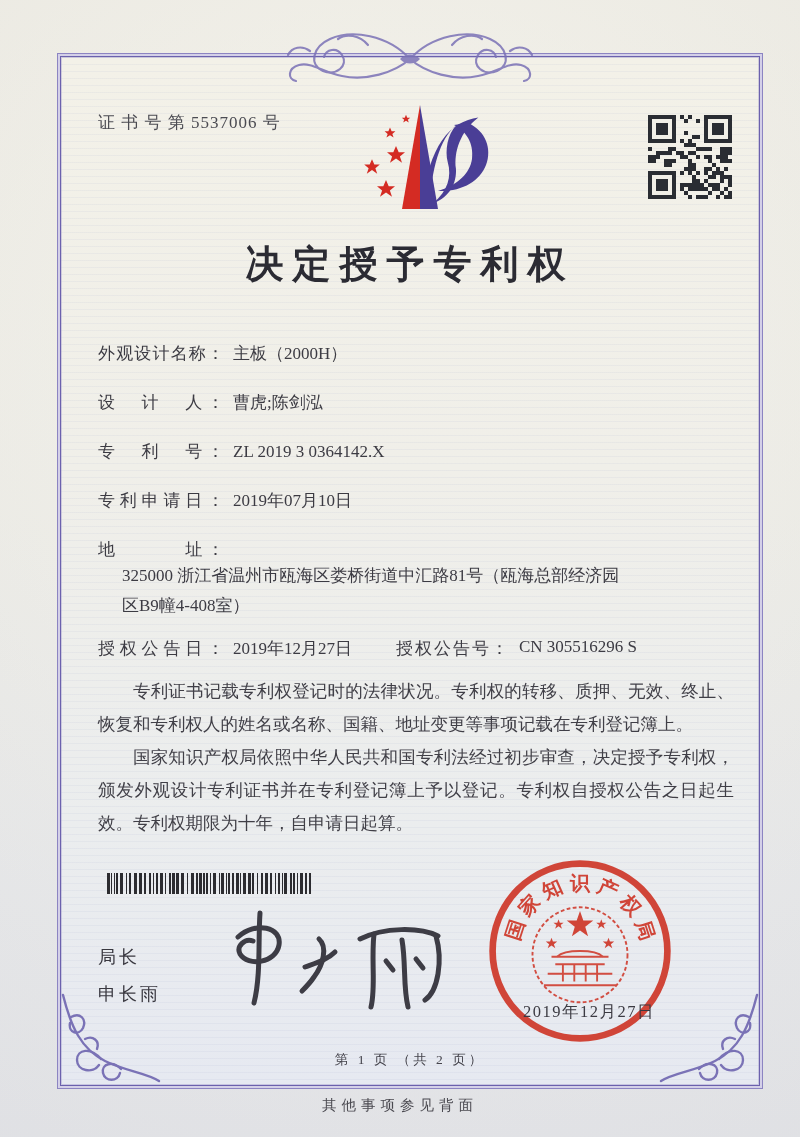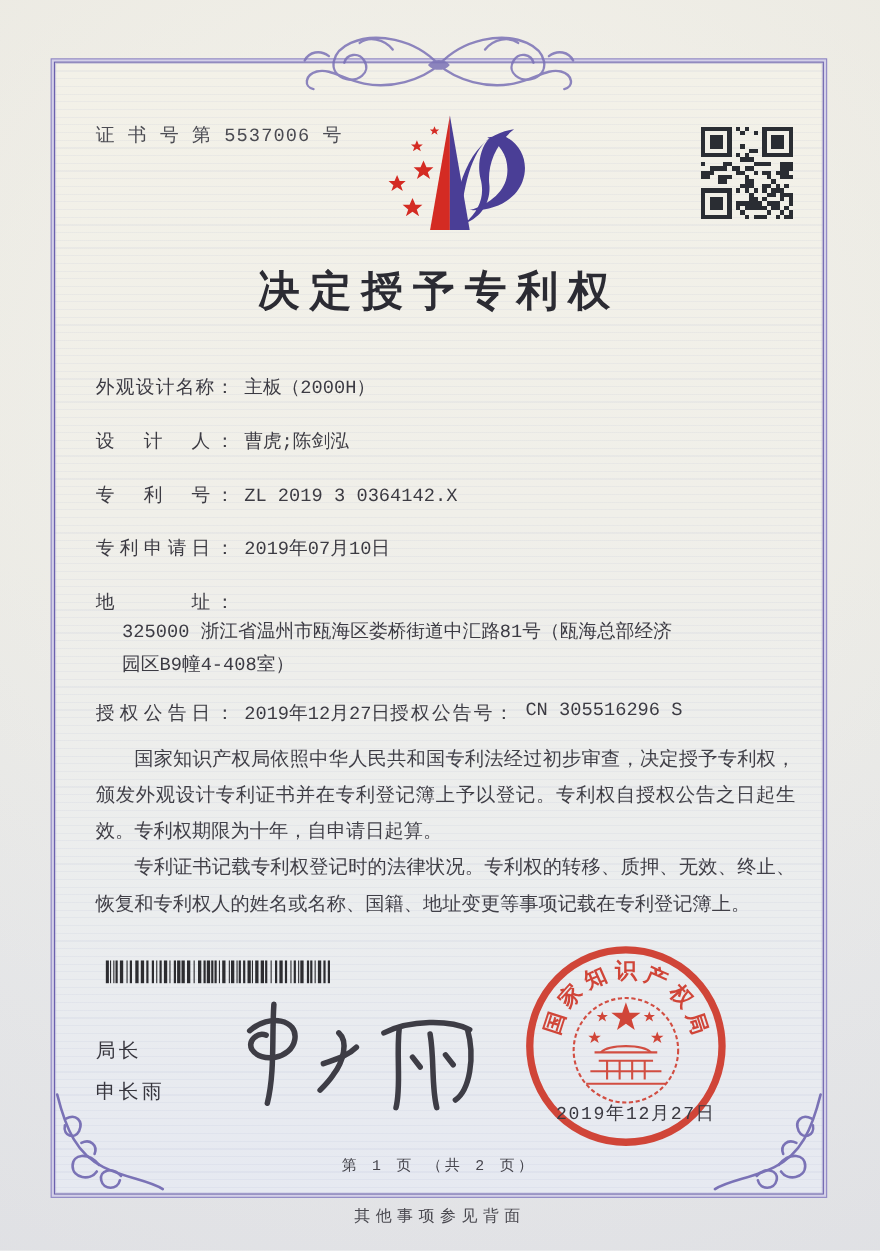--- a/index.html
+++ b/index.html
@@ -5,25 +5,24 @@
   html,body{margin:0;padding:0;}
   body{
     width:800px;height:1137px;position:relative;overflow:hidden;
     font-family:"Liberation Serif","DejaVu Serif",serif;
     background:
       radial-gradient(130% 90% at 50% 30%, rgba(255,255,255,.25), rgba(120,120,140,.10)),
       linear-gradient(180deg,#f1efe5 0%,#efeee6 45%,#ebecec 78%,#e9eaec 100%);
     color:#3c3b43;
   }
   .frame{
-    position:absolute;left:49px;top:56px;width:698px;height:1028px;
+    position:absolute;left:60px;top:56px;width:698px;height:1028px;
     border:1px solid #6b61ad;
     box-shadow:0 0 0 2px #d4d0e8, 0 0 0 3px #8c84c2, inset 0 0 0 1px rgba(140,132,194,.35);
     background:linear-gradient(180deg,#f3f1e8 0%,#f0efe9 40%,#ebedee 75%,#e6e9f1 100%);
-    font-family:Liberation Mono, monospace;
   }
   .frame::before{ 
     content:"";position:absolute;inset:0;pointer-events:none;
     background:repeating-linear-gradient(180deg, rgba(145,155,195,.16) 0 1px, rgba(255,255,255,0) 1px 7px);
     opacity:.55;
   }
   .ornament-top{position:absolute;left:50%;top:-42px;transform:translateX(-50%);}
   .corner-flourish{position:absolute;bottom:-8px;}
   .corner-flourish.left{left:-6px;}
   .corner-flourish.right{right:-6px;transform:scaleX(-1);}
@@ -36,21 +35,21 @@
   }
   .fields{position:absolute;left:37px;top:286px;width:648px;font-size:17px;}
   .frow{margin:0 0 27px;line-height:22px;white-space:nowrap;}
   .frow.addr{white-space:normal;margin-bottom:16px;}
   .flabel{
     display:inline-block;width:126px;vertical-align:top;
     text-align:justify;text-align-last:justify;color:#3c3b43;
   }
   .fvalue{margin-left:9px;color:#3c3b43;}
   .addr .fvalue{display:inline-block;width:500px;line-height:30px;margin-left:24px;}
-  .grant-row{display:flex;white-space:nowrap;}
+  .grant-row{display:flex;gap:44px;white-space:nowrap;}
   .grant-row .pair2 .flabel{width:auto;text-align:left;text-align-last:auto;letter-spacing:2px;}
   .paras{position:absolute;left:37px;top:618px;width:636px;font-size:17.5px;line-height:33px;
     text-align:justify;color:#403f47;}
   .paras p{margin:0;text-indent:2em;}
   .barcode{position:absolute;left:46px;top:816px;width:206px;height:21px;}
   .seal{position:absolute;left:424px;top:799px;width:190px;height:190px;opacity:.93;}
   .seal svg{position:absolute;inset:0;}
   .seal-char{
     position:absolute;left:50%;top:50%;font-size:20px;font-weight:700;color:#cf392b;
     transform-origin:center;
@@ -266,22 +265,22 @@
       <span class="pair1">
         <span class="flabel">授权公告日：</span><span class="fvalue">2019年12月27日</span>
       </span>
       <span class="pair2">
         <span class="flabel">授权公告号：</span><span class="fvalue">CN 305516296 S</span>
       </span>
     </div>
   </div>
 
   <div class="paras">
+    <p>专利证书记载专利权登记时的法律状况。专利权的转移、质押、无效、终止、恢复和专利权人的姓名或名称、国籍、地址变更等事项记载在专利登记簿上。</p>
     <p>国家知识产权局依照中华人民共和国专利法经过初步审查，决定授予专利权，颁发外观设计专利证书并在专利登记簿上予以登记。专利权自授权公告之日起生效。专利权期限为十年，自申请日起算。</p>
-    <p>专利证书记载专利权登记时的法律状况。专利权的转移、质押、无效、终止、恢复和专利权人的姓名或名称、国籍、地址变更等事项记载在专利登记簿上。</p>
   </div>
 
   <svg class="barcode" id="barcode-svg" viewBox="0 0 206 21" preserveAspectRatio="none">
       <rect x="0" y="0" width="3" height="21" fill="#2c2c30"></rect>
       <rect x="4" y="0" width="1" height="21" fill="#2c2c30"></rect>
       <rect x="7" y="0" width="1" height="21" fill="#2c2c30"></rect>
       <rect x="9" y="0" width="2" height="21" fill="#2c2c30"></rect>
       <rect x="13" y="0" width="3" height="21" fill="#2c2c30"></rect>
       <rect x="19" y="0" width="1" height="21" fill="#2c2c30"></rect>
       <rect x="22" y="0" width="2" height="21" fill="#2c2c30"></rect>

